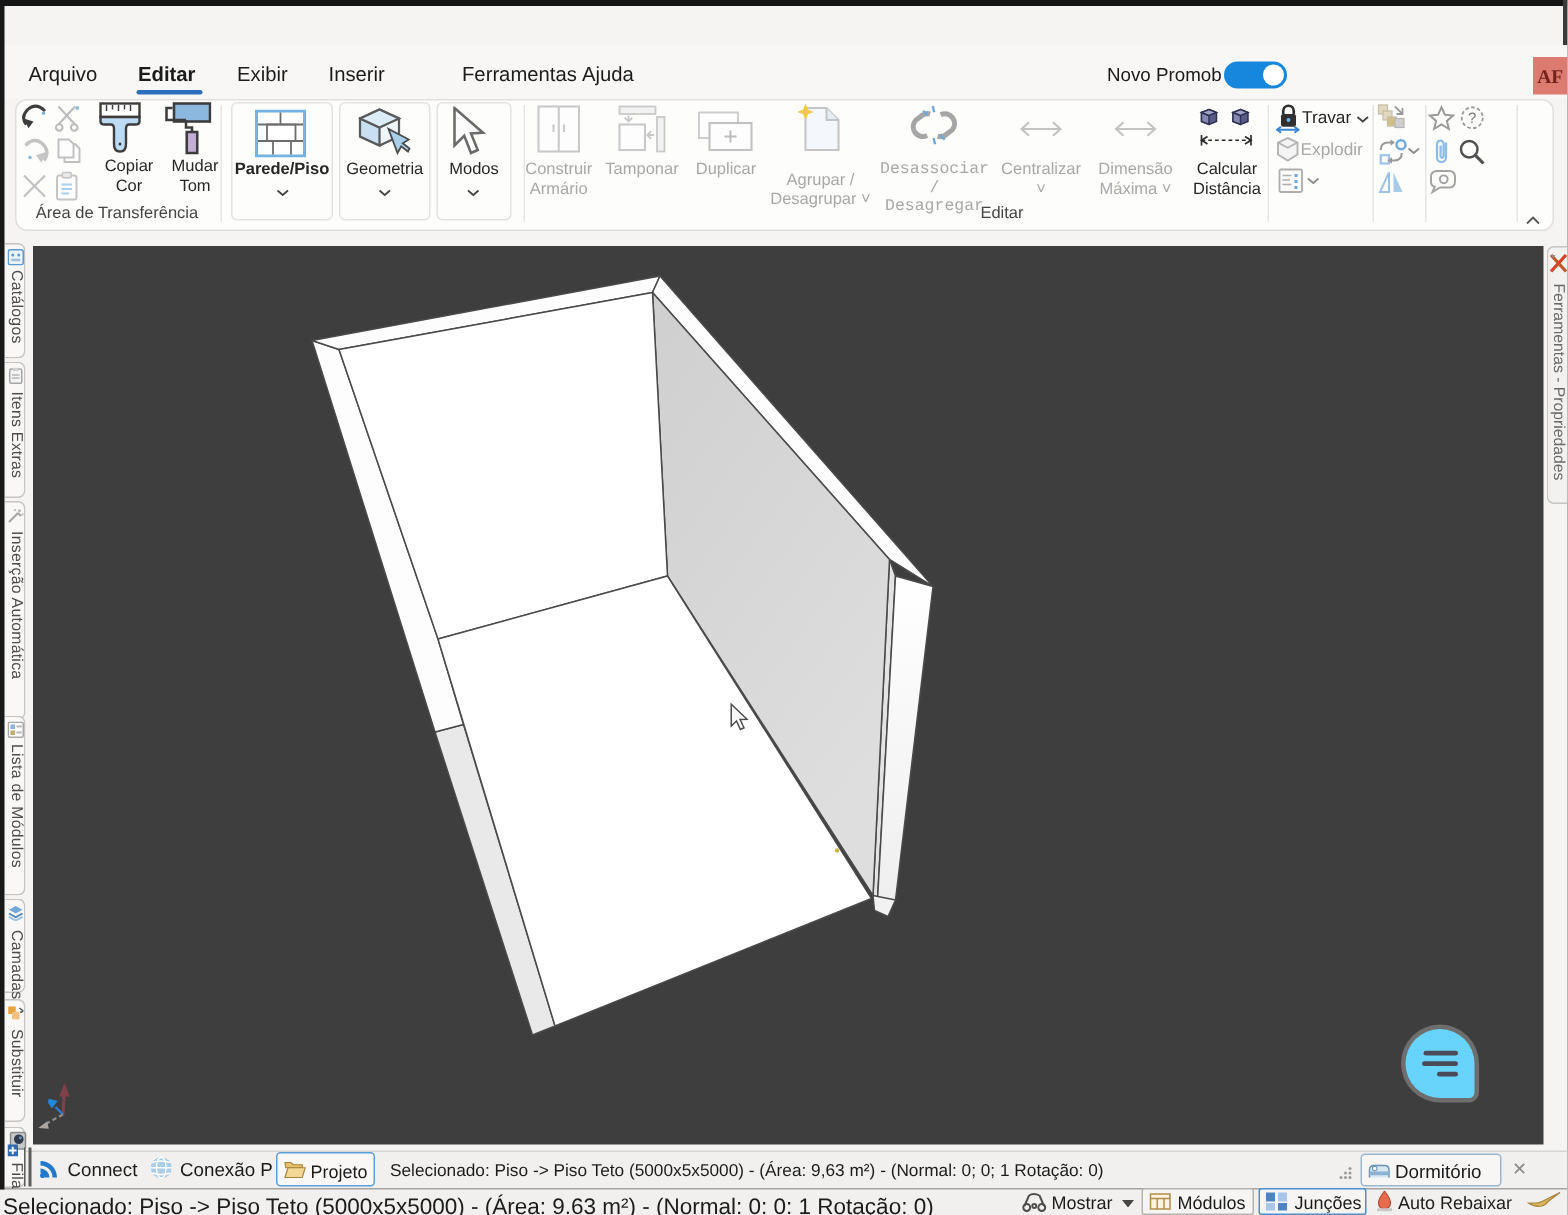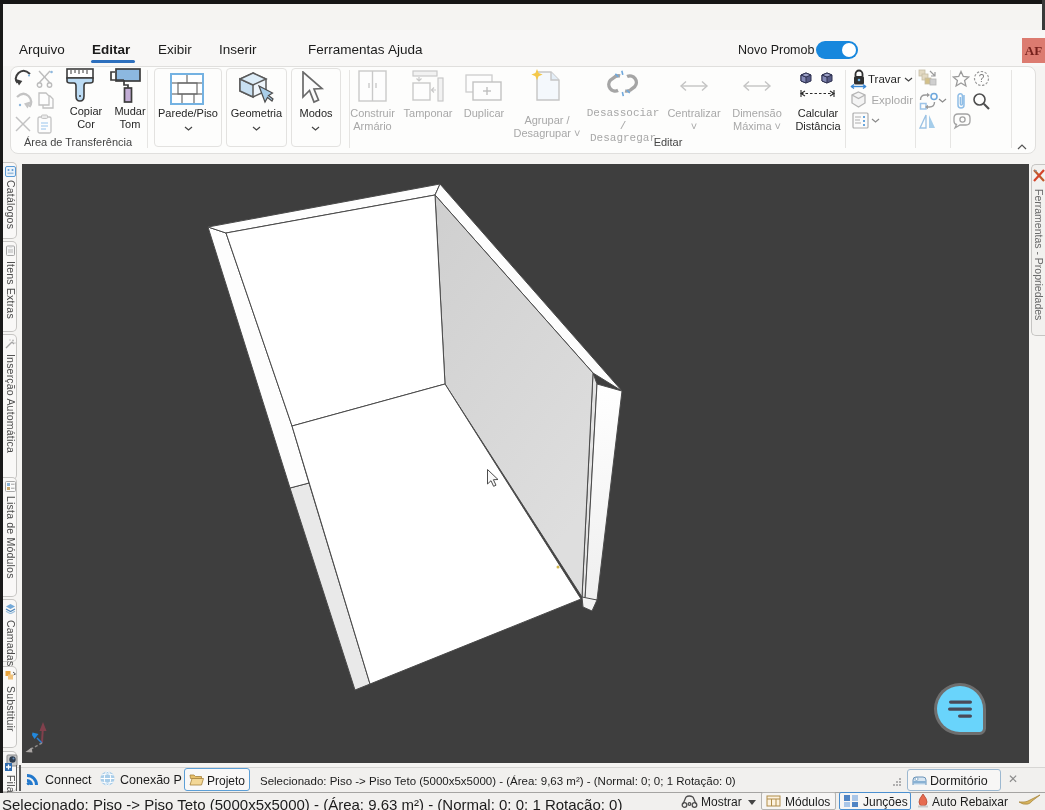--- a/index.html
+++ b/index.html
@@ -133,21 +133,21 @@
     <rect x="1" y="1" width="32" height="30" fill="#fff" stroke="#74b2e2" stroke-width="2"></rect>
     <g stroke="#6d6d6d" stroke-width="1.2" fill="none">
       <line x1="2" y1="10" x2="32" y2="10"></line>
           <line x1="2" y1="21" x2="32" y2="21"></line>
       <line x1="17" y1="2" x2="17" y2="10"></line>
       <rect x="8" y="10" width="19" height="11"></rect>
       <line x1="12" y1="21" x2="12" y2="30"></line>
           <line x1="24" y1="21" x2="24" y2="30"></line>
     </g>
   </svg>
-  <div class="rlabel" style="left:154px;top:107px;width:68px;">Parede/Piso</div>
+  <div class="rlabel" style="left:154px;top:107px;width:68px;font-weight:bold;">Parede/Piso</div>
   <svg class="chev" style="left:184px;top:126px;" viewBox="0 0 9 5">
         <polyline points="1,1 4.5,4 8,1" fill="none" stroke="#444" stroke-width="1.2"></polyline>
       </svg>
 
   <div class="cell" style="left:226px;width:61px;"></div>
   <svg class="abs" style="left:239px;top:72px;" width="36" height="34" viewBox="0 0 36 34">
     <polygon points="14,1 27,7 27,19 14,25 1,19 1,7" fill="#eef5fb" stroke="#5a5a5a" stroke-width="1.5"></polygon>
     <polygon points="1,7 14,13 14,25 1,19" fill="#c8e0f2" stroke="#5a5a5a" stroke-width="1.5"></polygon>
     <polygon points="14,1 27,7 14,13 1,7" fill="#ddedf8" stroke="#5a5a5a" stroke-width="1.5"></polygon>
     <path d="M20 14 L26 30 L28.5 25.5 L33 29 L34 27 L29.5 23.5 L33.5 21 Z" fill="#a9cee9" stroke="#4c4c4c" stroke-width="1.2"></path>
@@ -266,21 +266,21 @@
         </g>
       </svg>
   <div class="rlabel" style="left:868px;top:73px;width:40px;text-align:left;font-size:11.5px;">Travar</div>
   <svg class="chev" style="left:904px;top:77px;" viewBox="0 0 9 5">
         <polyline points="1,1 4.5,4 8,1" fill="none" stroke="#444" stroke-width="1.2"></polyline>
       </svg>
   <svg class="abs" style="left:850px;top:91px;" width="17" height="17" viewBox="0 0 17 17">
     <polygon points="8.5,1 15,4 15,12 8.5,16 2,12 2,4" fill="#f4f4f4" stroke="#b5b5b5" stroke-width="1.3"></polygon>
     <polyline points="2,4 8.5,7.5 15,4 M8.5,7.5 8.5,16" fill="none" stroke="#b5b5b5" stroke-width="1.3"></polyline>
   </svg>
-  <div class="rlabel dis" style="left:867px;top:94px;width:46px;text-align:right;font-size:11.5px;">Explodir</div>
+  <div class="rlabel dis" style="left:867px;top:94px;width:46px;text-align:left;font-size:11.5px;">Explodir</div>
   <svg class="abs" style="left:852px;top:112px;" width="17" height="17" viewBox="0 0 17 17">
     <rect x="1" y="1" width="15" height="15" rx="1" fill="#fbfbfb" stroke="#adadad" stroke-width="1.2"></rect>
     <g stroke="#adadad" stroke-width="1">
           <line x1="3" y1="5" x2="9" y2="5"></line>
           <line x1="3" y1="8" x2="8" y2="8"></line>
           <line x1="3" y1="11" x2="9" y2="11"></line>
         </g>
     <g fill="#6aa7dd">
           <rect x="11" y="4" width="2" height="2"></rect>
           <rect x="11" y="8" width="2" height="2"></rect>

